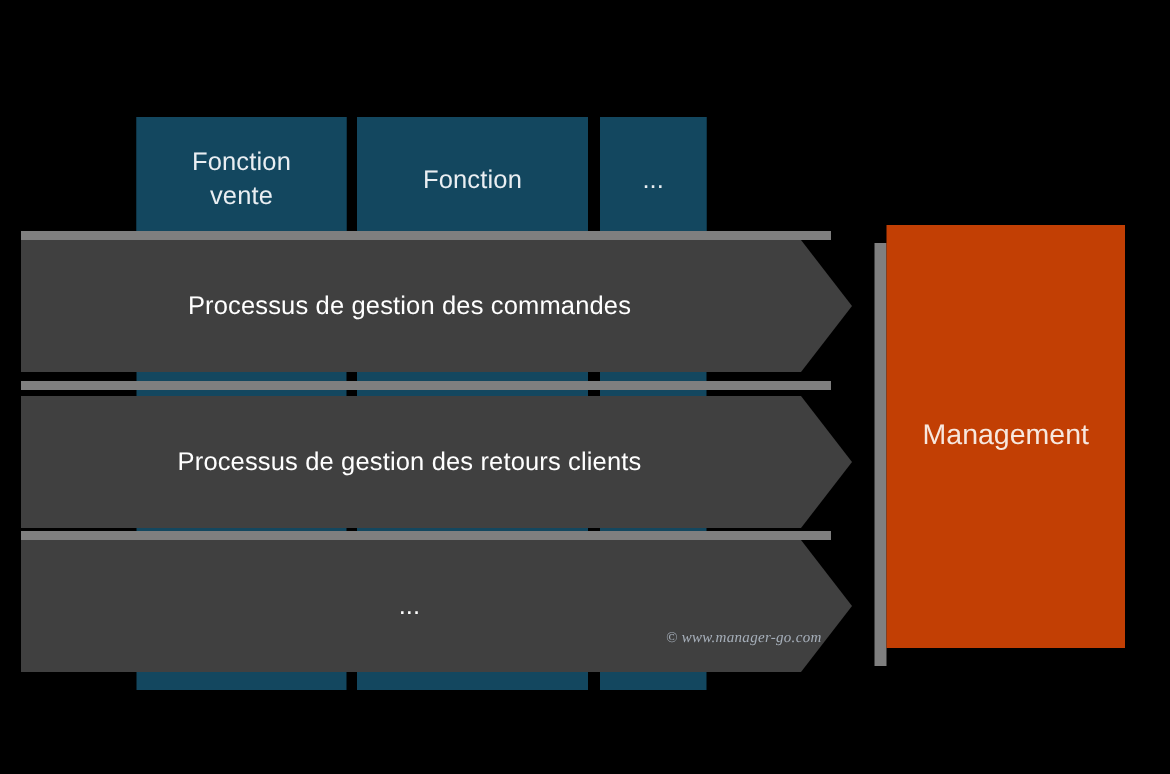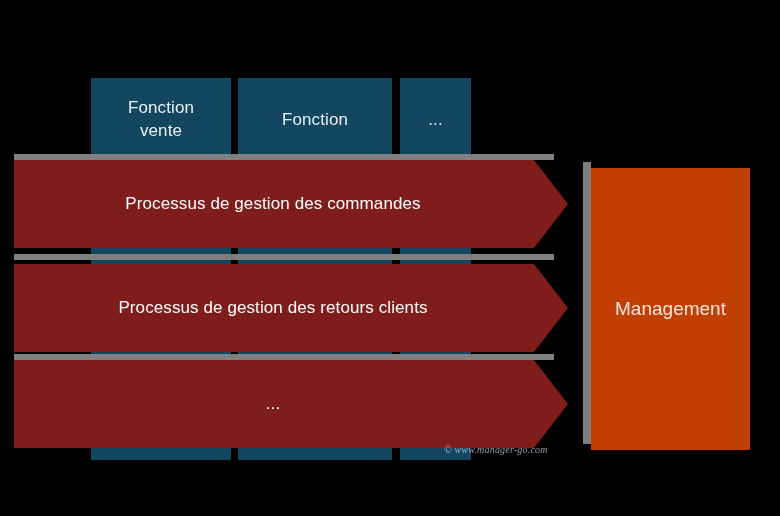--- a/index.html
+++ b/index.html
@@ -40,21 +40,21 @@
 
   
   .proc-row {
     position: absolute;
     display: flex;
     align-items: center;
     justify-content: center;
     color: #ffffff;
     font-size: 17px;
     letter-spacing: 0.1px;
-    background: #7f1d1d;
+    background: #404040;
   }
   .proc-shape {
     clip-path: polygon(
       0 0,
       calc(100% - 34px) 0,
       100% 50%,
       calc(100% - 34px) 100%,
       0 100%
     );
   }
@@ -135,22 +135,22 @@
   <div class="sep" style="left:14px; top:254px; width:540px;"></div>
   <div class="proc-row proc-shape" style="left:14px; top:264px; width:554px; height:88px;">
     <span class="proc-label">Processus de gestion des retours clients</span>
   </div>
 
   <div class="sep" style="left:14px; top:354px; width:540px;"></div>
   <div class="proc-row proc-shape" style="left:14px; top:360px; width:554px; height:88px;">
     <span class="proc-label">...</span>
   </div>
 
-  <div class="watermark" style="left:444px; top:444px;">© www.manager-go.com</div>
+  <div class="watermark" style="left:444px; top:420px;">© www.manager-go.com</div>
 
   <div class="mgmt-edge" style="left:583px; top:162px; width:8px; height:282px;"></div>
-  <div class="mgmt" style="left:591px; top:168px; width:159px; height:282px;align-items:center;">
+  <div class="mgmt" style="left:591px; top:150px; width:159px; height:282px;align-items:center;">
     <div>
       <div>Management</div>
     </div>
   </div>
 
 </div>
 
 </body></html>

